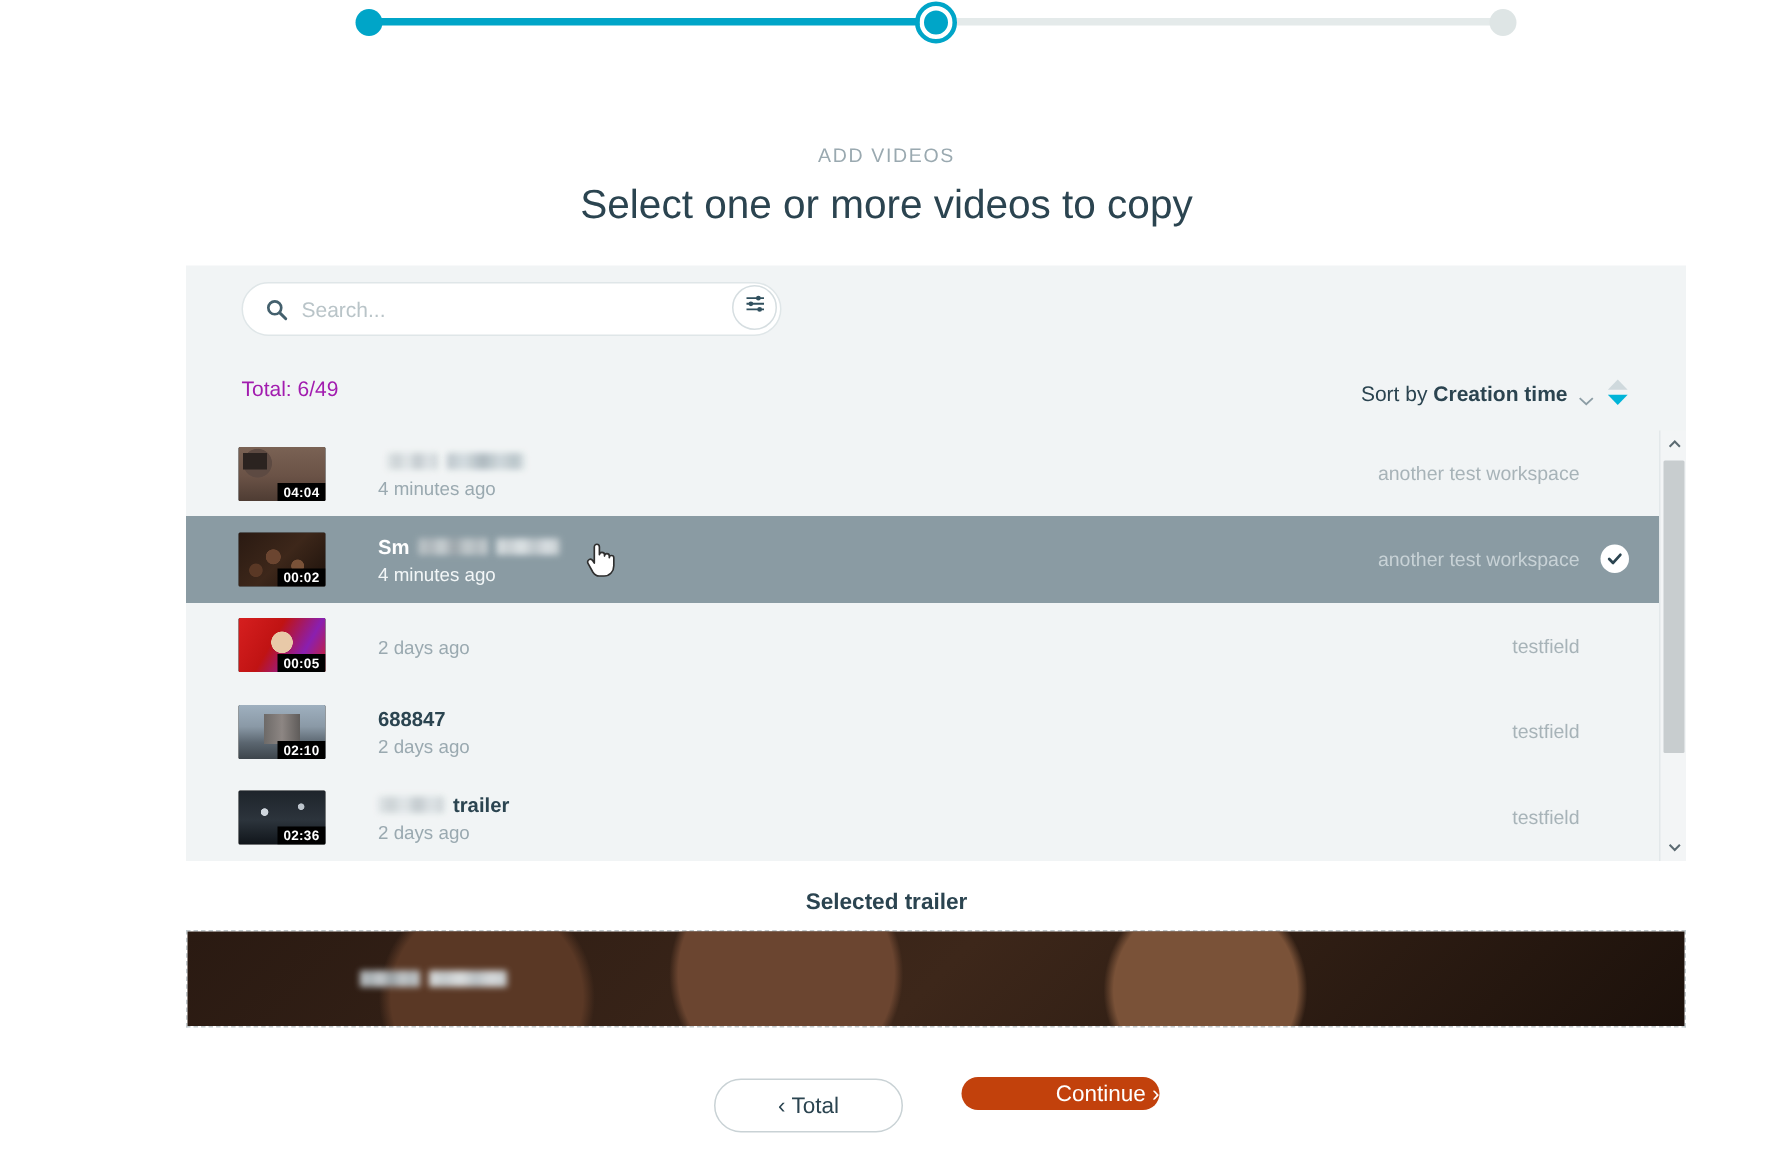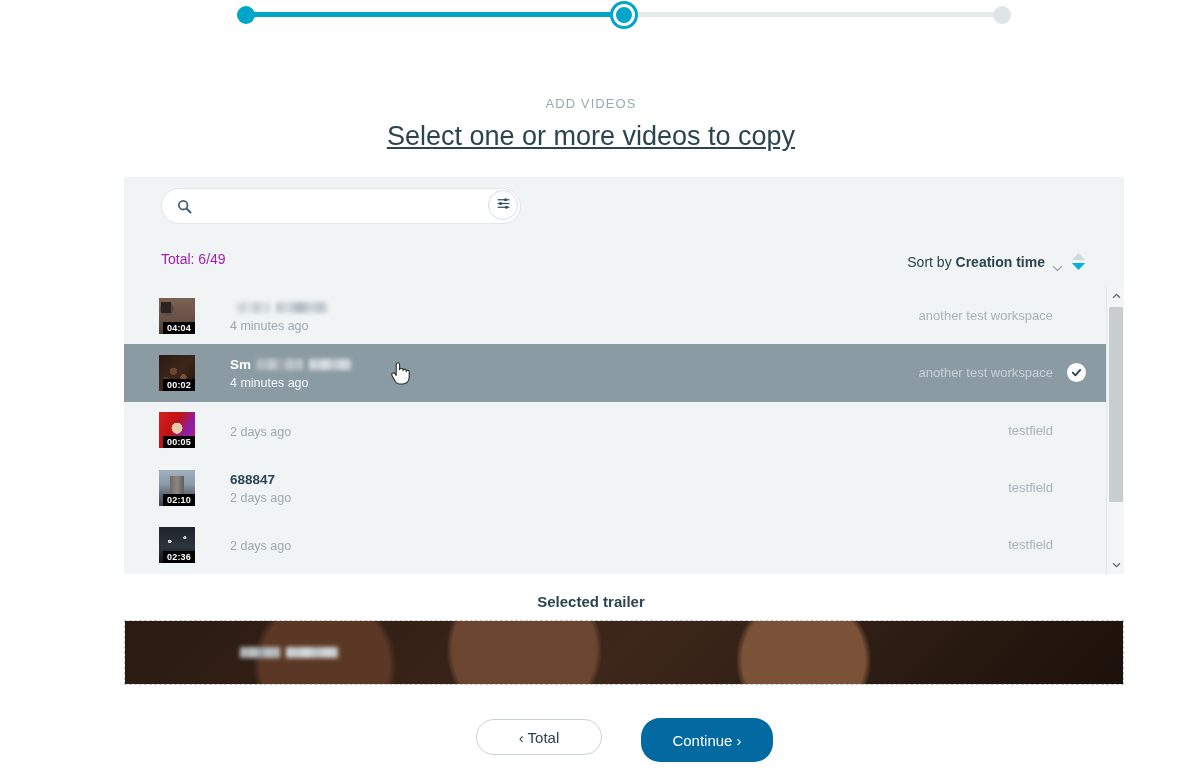--- a/index.html
+++ b/index.html
@@ -30,21 +30,21 @@
   }
   .node-last { left: 1002px; width: 18px; height: 18px; background: #dee5e5; }
 
   
   .eyebrow {
     position: absolute; top: 96px; left: 0; width: 1182px; text-align: center;
     font-size: 13px; letter-spacing: 1.1px; color: #9aa9b0; font-weight: 400;
   }
   .page-title {
     position: absolute; top: 121px; left: 0; width: 1182px; text-align: center;
-    font-size: 27px; color: #2b4450; font-weight: 400; text-decoration: underline;
+    font-size: 27px; color: #2b4450; font-weight: 400;
   }
 
   
   .card {
     position: absolute; left: 124px; top: 177px; width: 1000px; height: 397px;
     background: #f1f4f5;
   }
 
   .search-row { position: absolute; left: 37px; top: 11px; }
   .search-box {
@@ -84,21 +84,21 @@
   }
   .list-inner { position: absolute; left: 0; top: 0; width: 982px; }
 
   .vrow {
     position: relative; height: 57.3px; display: flex; align-items: center;
     padding-left: 35px; padding-right: 0; cursor: pointer;
   }
   .vrow.selected { background: #8a9ba3; }
 
   .thumb {
-    position: relative; width: 36px; height: 36px; flex: 0 0 auto;
+    position: relative; width: 58px; height: 36px; flex: 0 0 auto;
     border-radius: 1px; overflow: hidden; background: #333;
   }
   .dur {
     position: absolute; right: 0; bottom: 0; background: #000; color: #fff;
     font-size: 9px; font-weight: 700; padding: 1px 4px; letter-spacing: .2px;
   }
   .vinfo { margin-left: 35px; flex: 1 1 auto; min-width: 0; }
   .vtitle {
     font-size: 13.5px; font-weight: 700; color: #2b4450;
     display: flex; align-items: center; gap: 6px; height: 18px;
@@ -174,24 +174,25 @@
   .remove-btn i { display: block; width: 9px; height: 2px; background: #f1f4f5; }
 
   
   .btn-back {
     position: absolute; left: 476px; top: 719px; width: 126px; height: 36px;
     border: 1px solid #c9d2d5; border-radius: 18px; background: #fff;
     font-family: "Liberation Sans", sans-serif; font-size: 15px; color: #2b4450;
     cursor: pointer;
   }
   .btn-continue {
-    position: absolute; left: 641px; top: 718px; width: 132px; height: 44px;
-    border: none; border-radius: 19px; background: #0369a1;
+    position: absolute; left: 641px; top: 718px; width: 132px; height: 22px;
+    border: none; border-radius: 19px; background: #c2410c;
     font-family: "Liberation Sans", sans-serif; font-size: 15px; color: #fff;
     cursor: pointer;
+    text-align: right;
   }
 
   
   .cursor { position: absolute; left: 390px; top: 360px; width: 20px; height: 26px; }
 
   
   .art { position:absolute; inset:0; }
   .art-room { background:
       radial-gradient(circle at 22% 30%, #5d4a42 0 18%, transparent 19%),
       linear-gradient(180deg,#7a6254 0%,#6a5246 55%,#4e3c33 100%); }
@@ -230,20 +231,21 @@
 <div class="card">
 
   <div class="search-row">
     <div class="search-box">
       <span class="search-icon">
         <svg viewBox="0 0 16 16" width="15" height="15">
           <circle cx="6.6" cy="6.6" r="4.6" fill="none" stroke="#44606d" stroke-width="1.9"></circle>
           <line x1="10.2" y1="10.2" x2="14.4" y2="14.4" stroke="#44606d" stroke-width="2.1" stroke-linecap="round"></line>
         </svg>
       </span>
+      <input class="search-input" type="text" placeholder="Search..." style="">
       <div class="filter-btn">
         <span>
           <svg viewBox="0 0 18 18" width="15" height="15">
             <line x1="2" y1="4.5" x2="16" y2="4.5" stroke="#31505e" stroke-width="1.5"></line>
             <line x1="2" y1="9" x2="16" y2="9" stroke="#31505e" stroke-width="1.5"></line>
             <line x1="2" y1="13.5" x2="16" y2="13.5" stroke="#31505e" stroke-width="1.5"></line>
             <circle cx="11.5" cy="4.5" r="1.9" fill="#31505e"></circle>
             <circle cx="5.5" cy="9" r="1.9" fill="#31505e"></circle>
             <circle cx="12.5" cy="13.5" r="1.9" fill="#31505e"></circle>
           </svg>
@@ -340,20 +342,24 @@
         <div class="vws">testfield</div>
         <div class="check-spacer"></div>
       </div>
 
       <div class="vrow">
         <div class="thumb">
           <div class="art art-night"></div>
           <span class="dur">02:36</span>
         </div>
         <div class="vinfo">
+          <div class="vtitle">
+            <span class="redact light" style="width:44px"></span>
+            <span>trailer</span>
+          </div>
           <div class="vdate">2 days ago</div>
         </div>
         <div class="vws">testfield</div>
         <div class="check-spacer"></div>
       </div>
 
     </div>
   </div>
 
   <div class="scrollbar">

